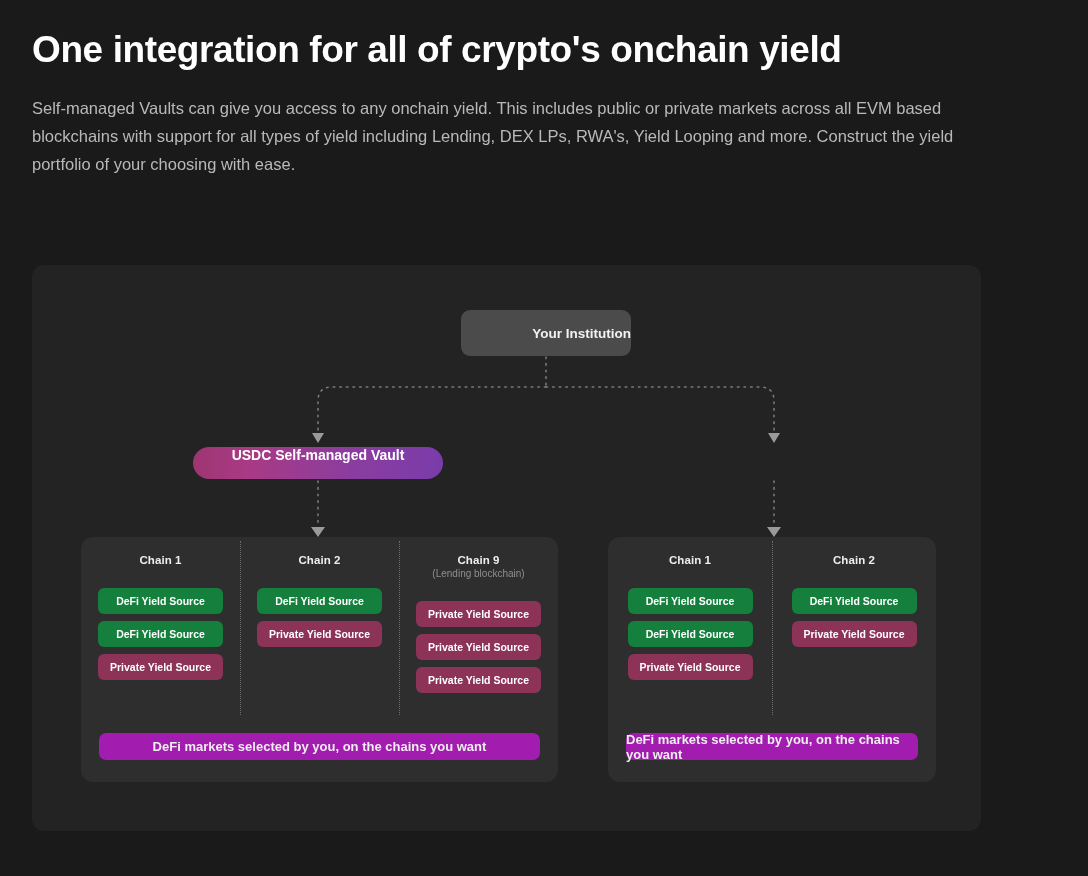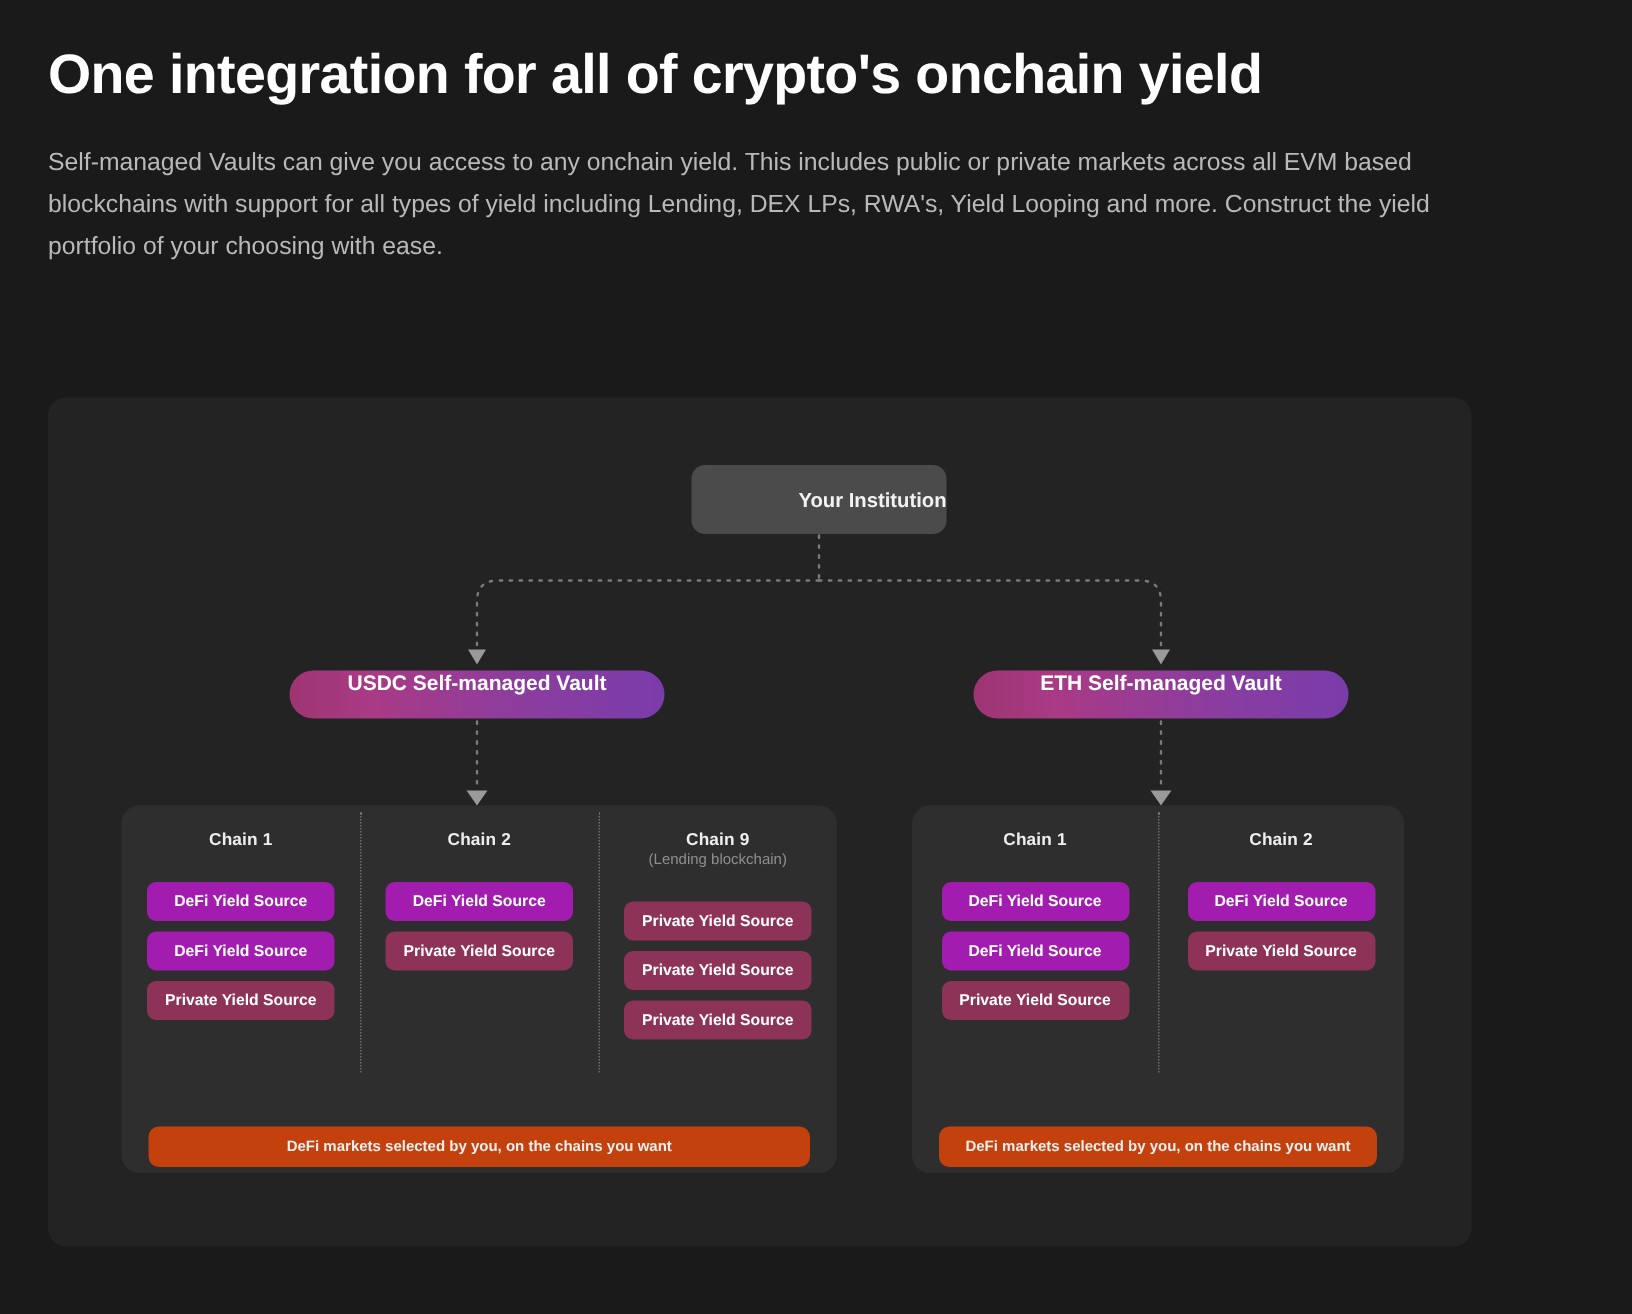--- a/index.html
+++ b/index.html
@@ -161,36 +161,36 @@
     display: flex;
     align-items: center;
     justify-content: center;
     font-size: 10.5px;
     font-weight: 700;
     color: #ffffff;
     padding: 0 12px;
     min-width: 101px;
     white-space: nowrap;
   }
-  .chip-defi    { background: #a21caf; }
+  .chip-defi    { background: #15803d; }
   .chip-private { background: #8d3358; }
 
   .panel-footer {
     position: absolute;
     left: 18px;
     right: 18px;
-    bottom: 4px;
+    bottom: 22px;
     height: 27px;
-    background: #c2410c;
+    background: #a21caf;
     border-radius: 7px;
     display: flex;
     align-items: center;
     justify-content: center;
     color: #eeeeee;
-    font-size: 10px;
+    font-size: 13px;
     font-weight: 700;
   }
 </style>
 </head>
 <body>
 
 <div class="page">
 
   <div class="header">
     <h1 class="page-title">One integration for all of crypto's onchain yield</h1>
@@ -216,23 +216,20 @@
     </svg>
 
     <div class="institution-node">
       <span>Your Institution</span>
     </div>
 
     <div class="vault-pill vault-usdc">
       <span>USDC Self-managed Vault</span>
     </div>
 
-    <div class="vault-pill vault-eth">
-      <span>ETH Self-managed Vault</span>
-    </div>
 
     <div class="chain-panel panel-left">
       <div class="columns">
 
         <div class="chain-col">
           <div class="chain-title">Chain 1</div>
           <div class="chips">
             <div class="chip chip-defi">DeFi Yield Source</div>
             <div class="chip chip-defi">DeFi Yield Source</div>
             <div class="chip chip-private">Private Yield Source</div>

